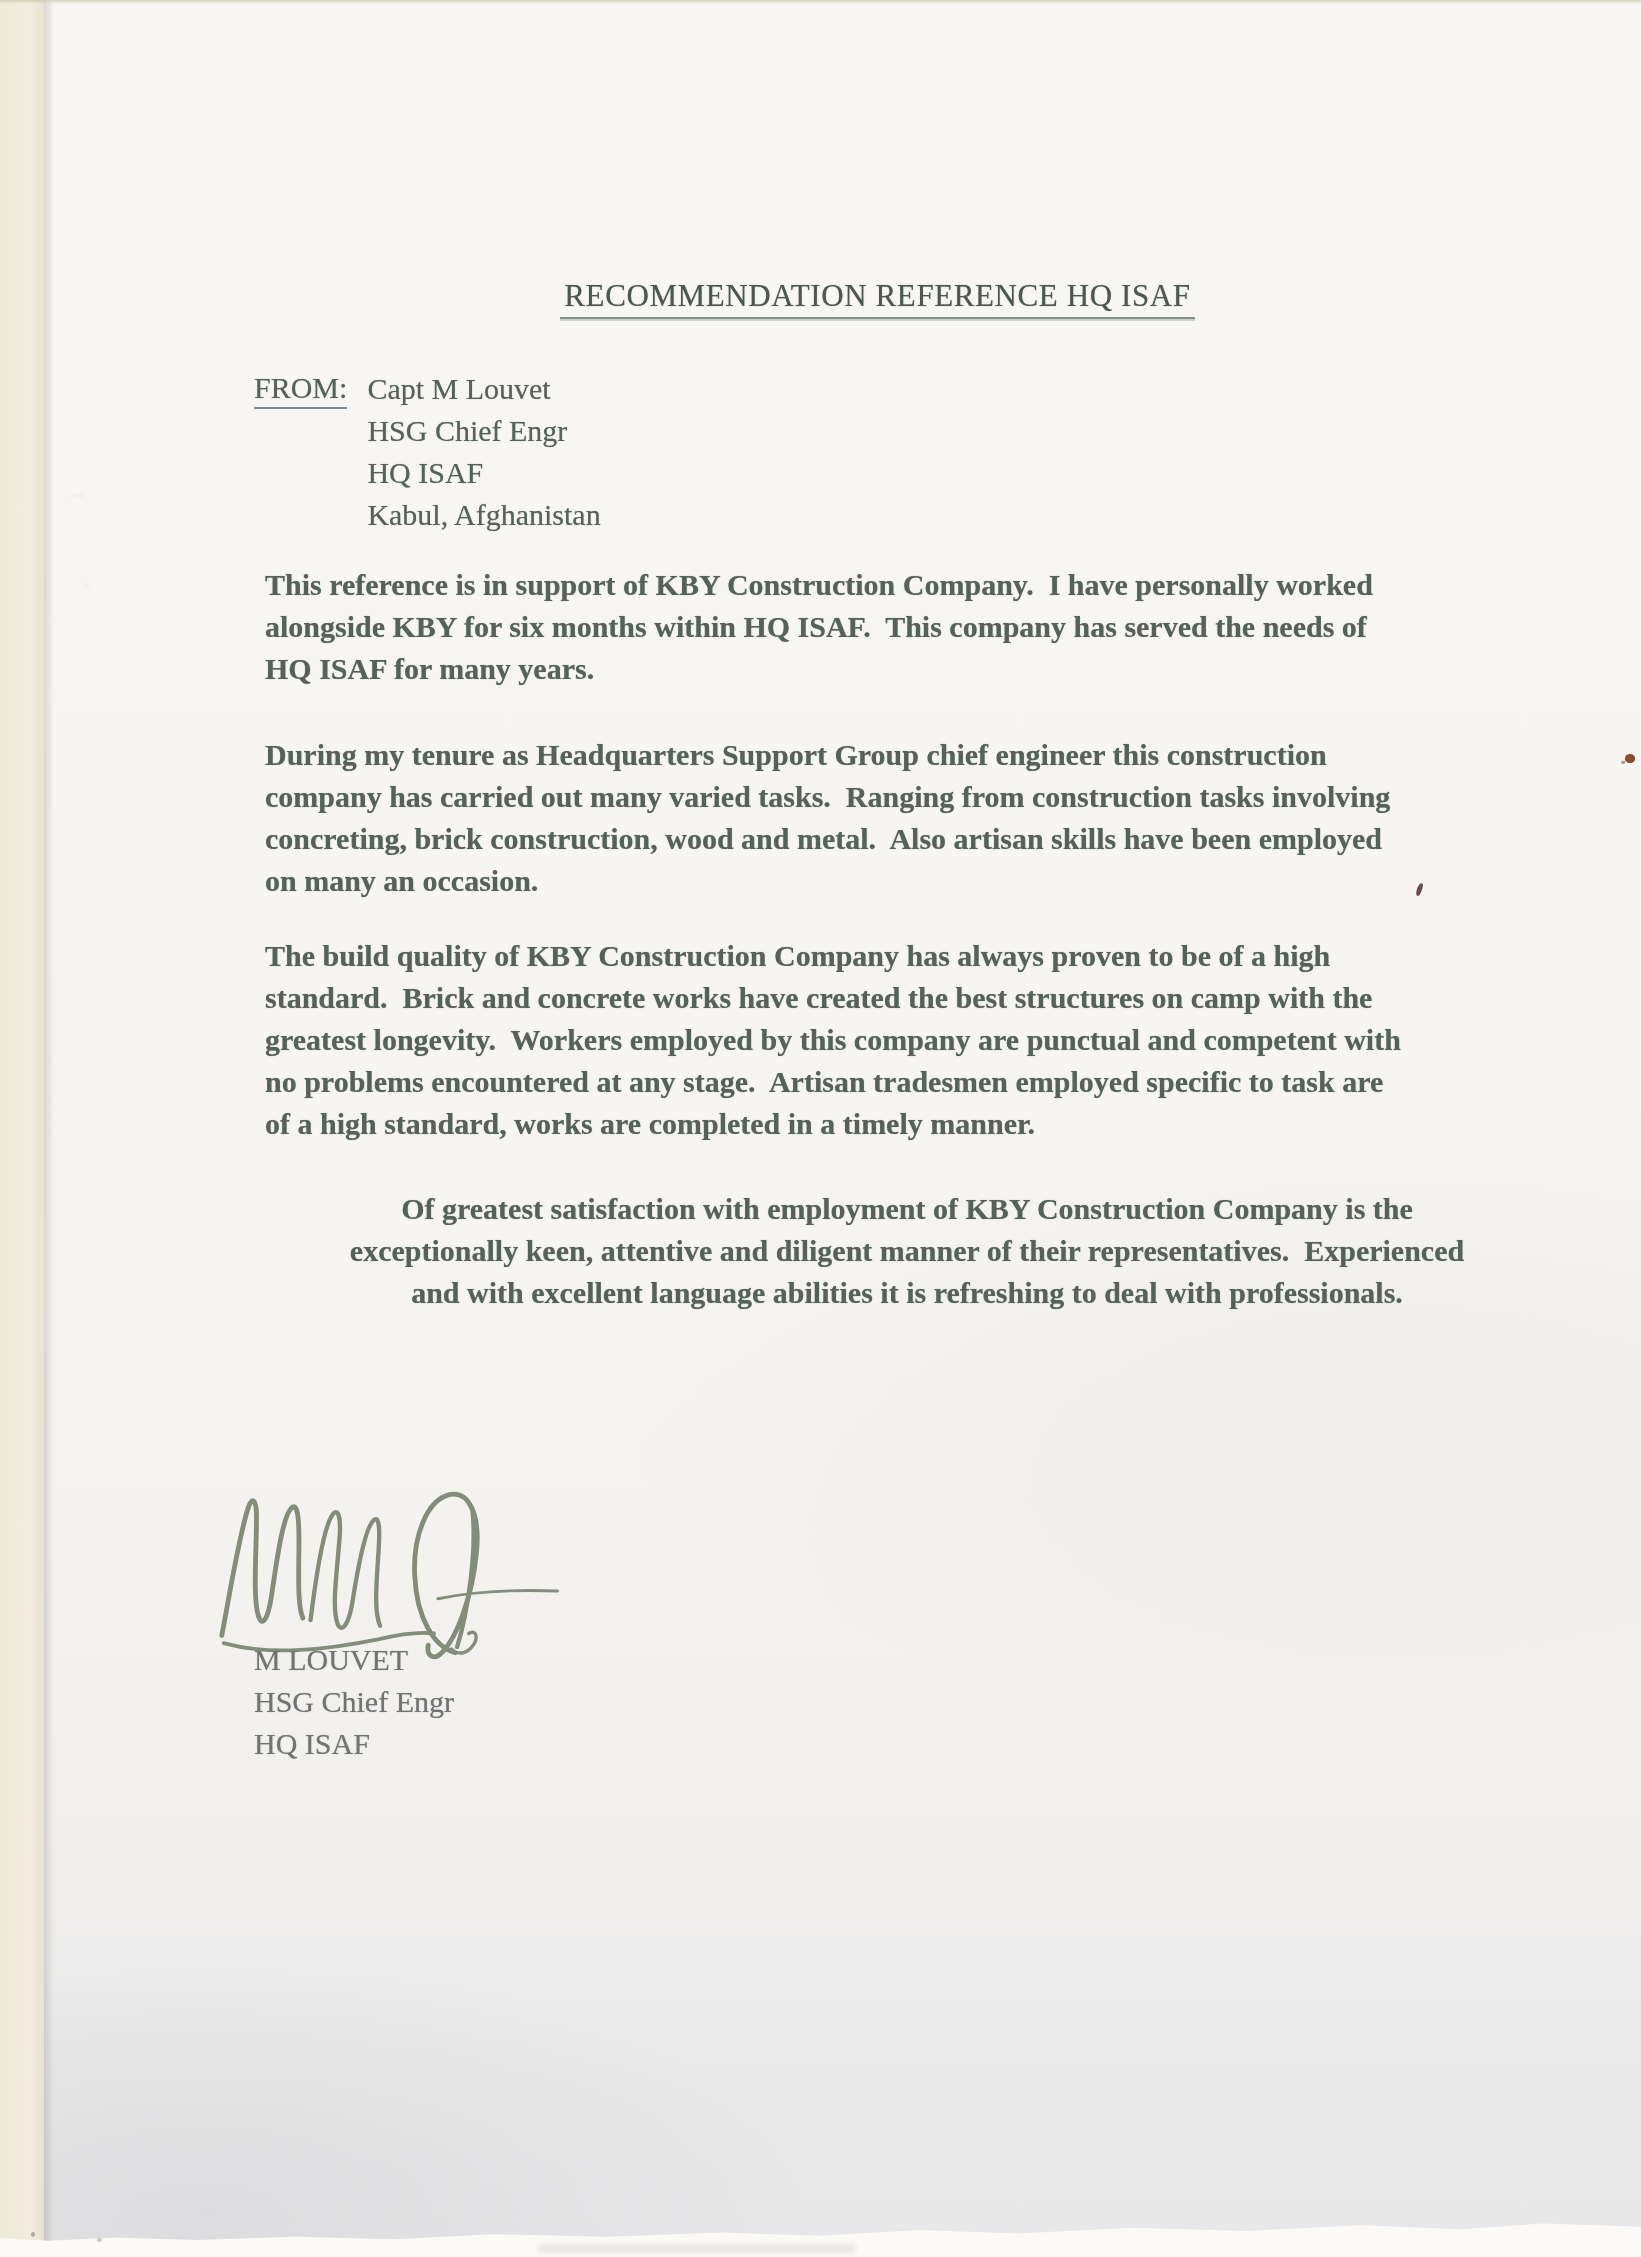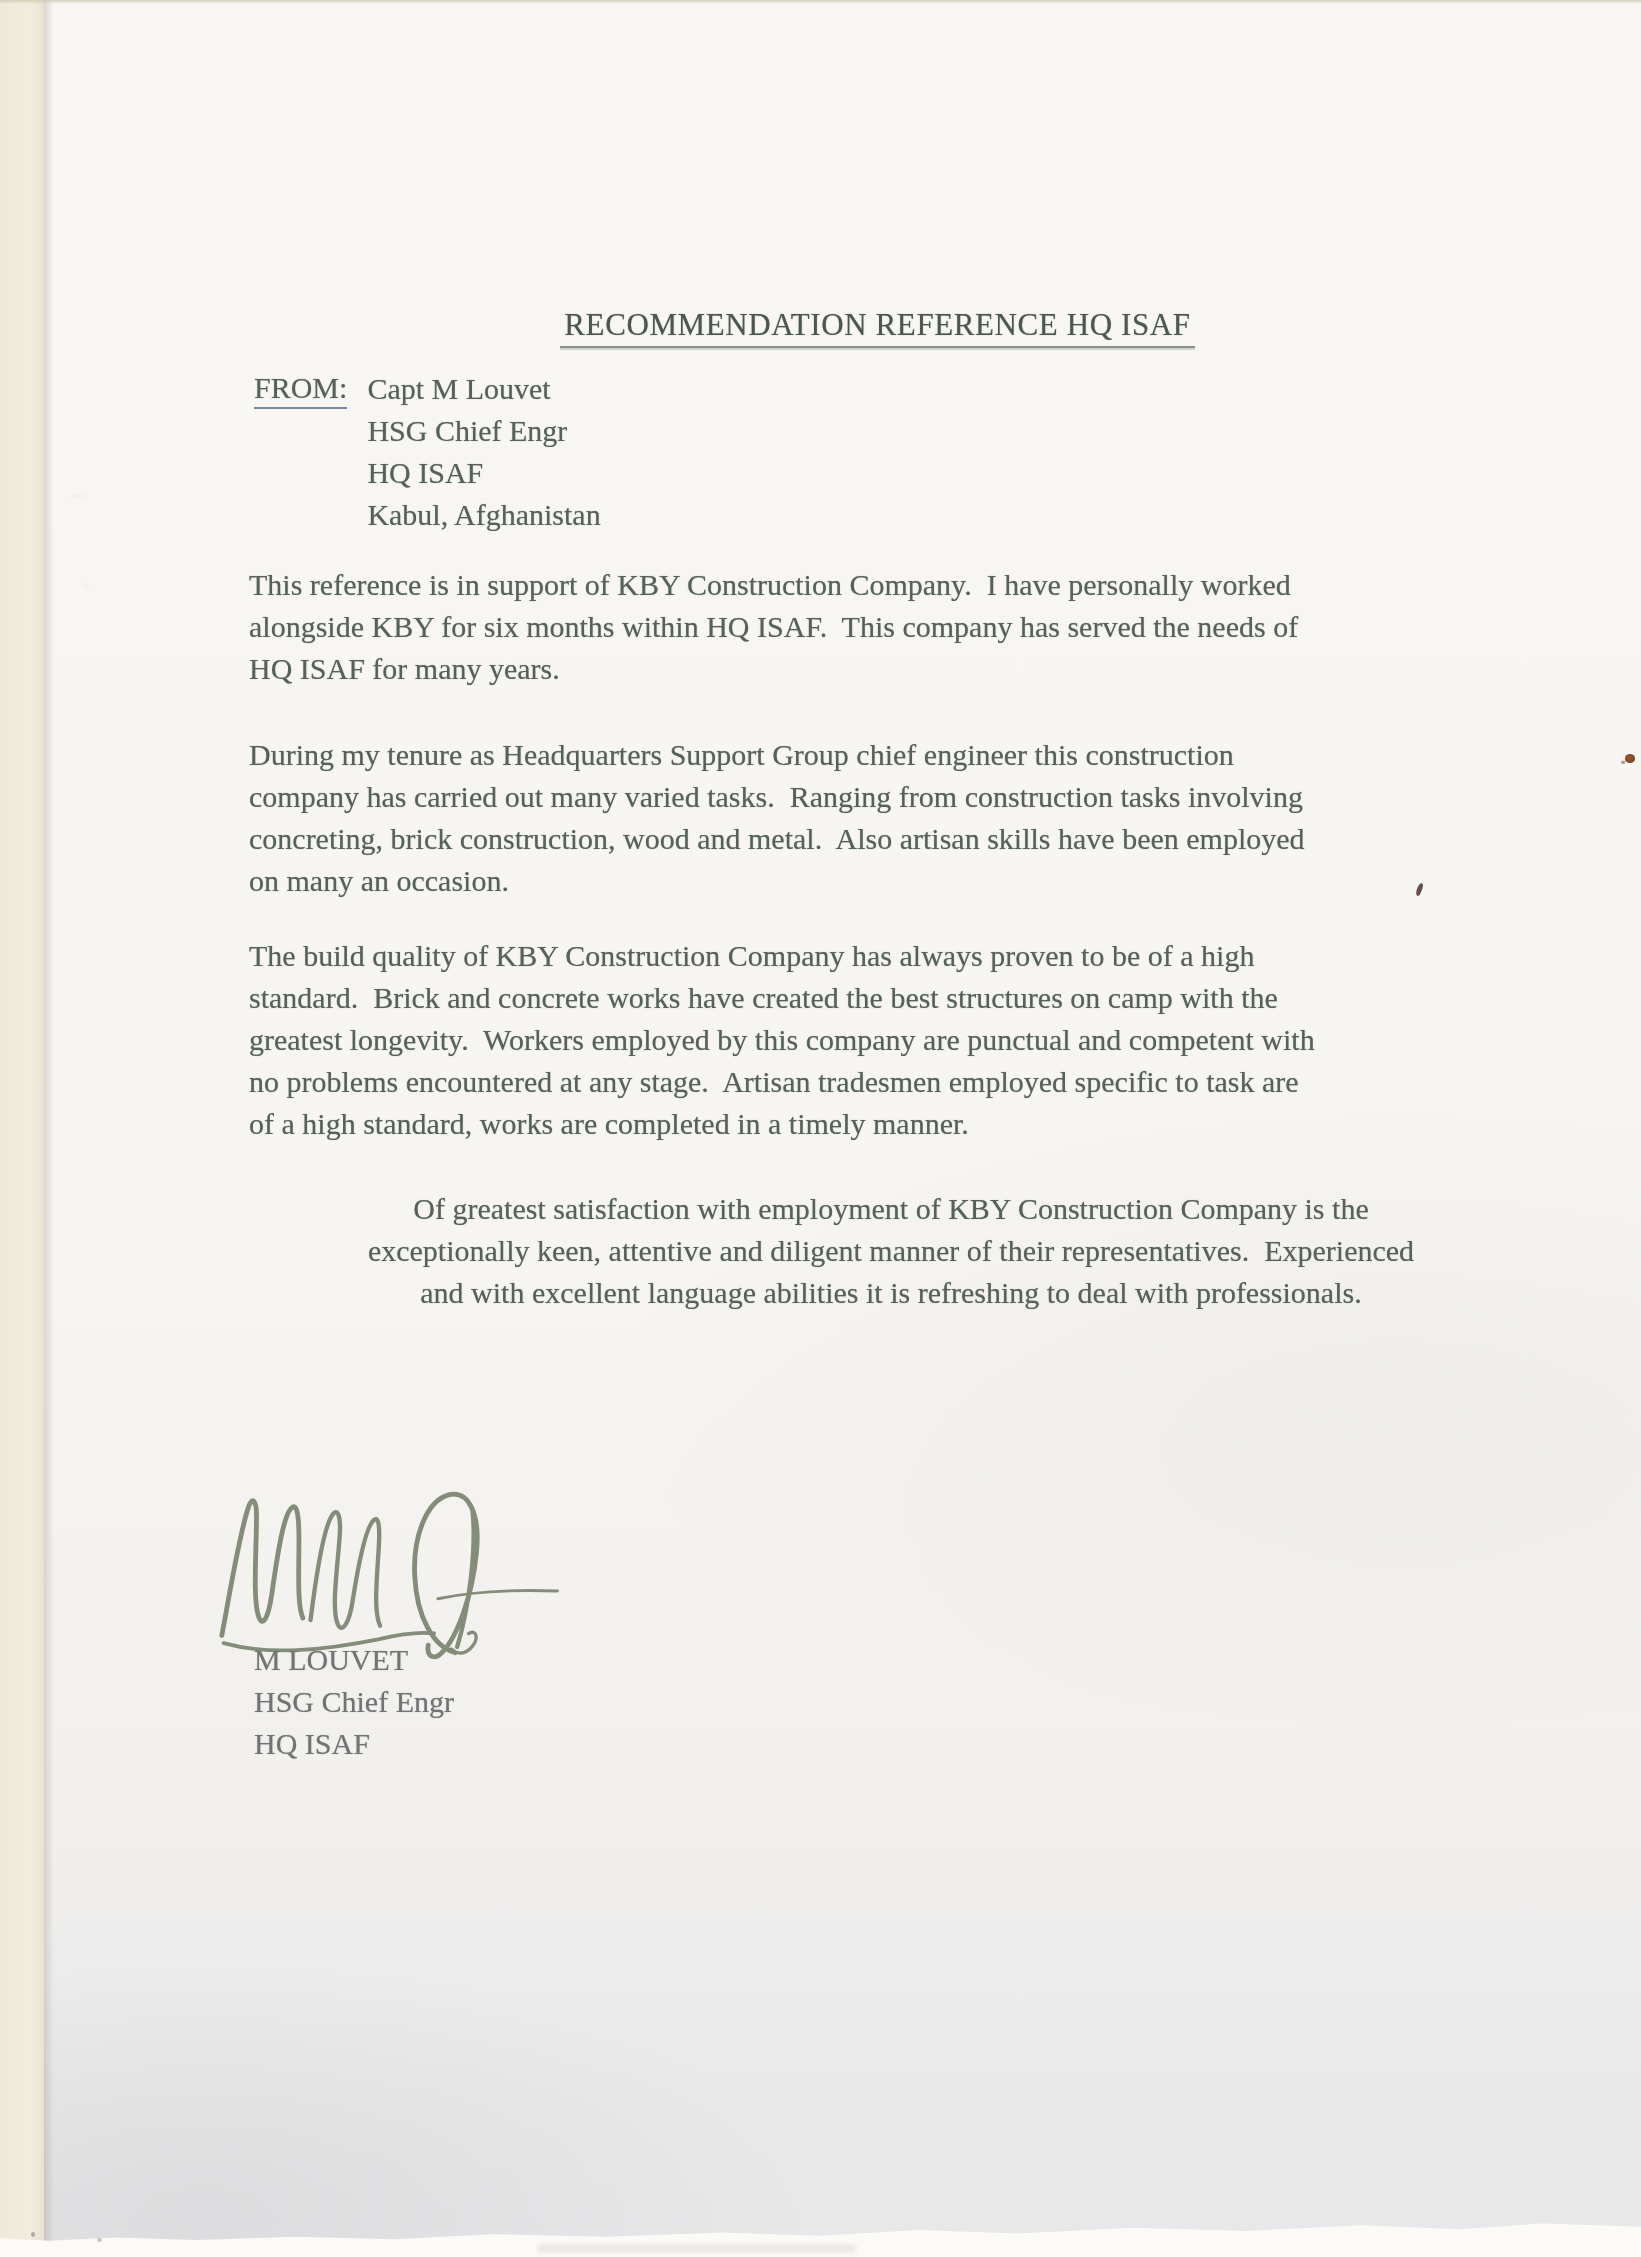--- a/index.html
+++ b/index.html
@@ -48,39 +48,39 @@
   .margin-squiggle-1{position:absolute;left:70px;top:495px;width:15.4px;height:6.8px;
     border-top:1.9px solid #9aa0a8;border-radius:50%;opacity:.25;filter:blur(1px);}
   .margin-squiggle-2{position:absolute;left:85px;top:579px;width:11.6px;height:9.7px;
     border-left:1.9px solid #9aa0a8;border-radius:50%;opacity:.22;filter:blur(1px);transform:rotate(-30deg);}
   .speck-bl-1{left:31px;top:2232px;width:3.9px;height:4.8px;background:#6a6a64;opacity:.5;}
   .speck-bl-2{left:97px;top:2238px;width:4.8px;height:3.9px;background:#7a7a72;opacity:.4;}
 
   
   .ink{color:#55615a;text-shadow:0 0 1px rgba(85,97,90,.55);}
   .letter-title-wrap{
-    position:absolute;left:249px;top:278px;width:1257px;text-align:center;margin-top:29px;
+    position:absolute;left:249px;top:278px;width:1257px;text-align:center;
   }
   .letter-title{
     display:inline-block;font-size:31px;letter-spacing:0.6px;color:#4c584f;
     text-shadow:0 0 1px rgba(76,88,79,.6);
     border-bottom:2.9px solid #86918a;box-shadow:0 1.9px 0 rgba(185,193,186,.7);
     padding:0 3.9px 2.9px 3.9px;
   }
   .from-block{
     position:absolute;left:254px;top:368px;display:flex;align-items:flex-start;gap:20px;
     font-size:30px;line-height:42px;
   }
   .from-label{
     display:inline-block;border-bottom:2.9px solid #7b87a0;padding-bottom:0px;line-height:39px;
   }
   .from-lines{white-space:pre-wrap;}
   .para{
-    position:absolute;left:249px;width:1284px;
-    font-size:30px;line-height:42px;white-space:pre-wrap;
+    position:absolute;left:265px;width:1284px;
+    font-size:30px;line-height:42px;white-space:pre-wrap;font-weight:bold;
   }
   .para-1{top:564px;}
   .para-2{top:734px;}
   .para-3{top:935px;}
   .para-4{top:1188px;text-align:center;}
 
   .signature-svg{position:absolute;left:214px;top:1483px;width:359px;height:191px;}
   .sig-block{
     position:absolute;left:254px;top:1639px;
     font-size:30px;line-height:42px;color:#737373;text-shadow:0 0 1px rgba(87,99,92,.55);

